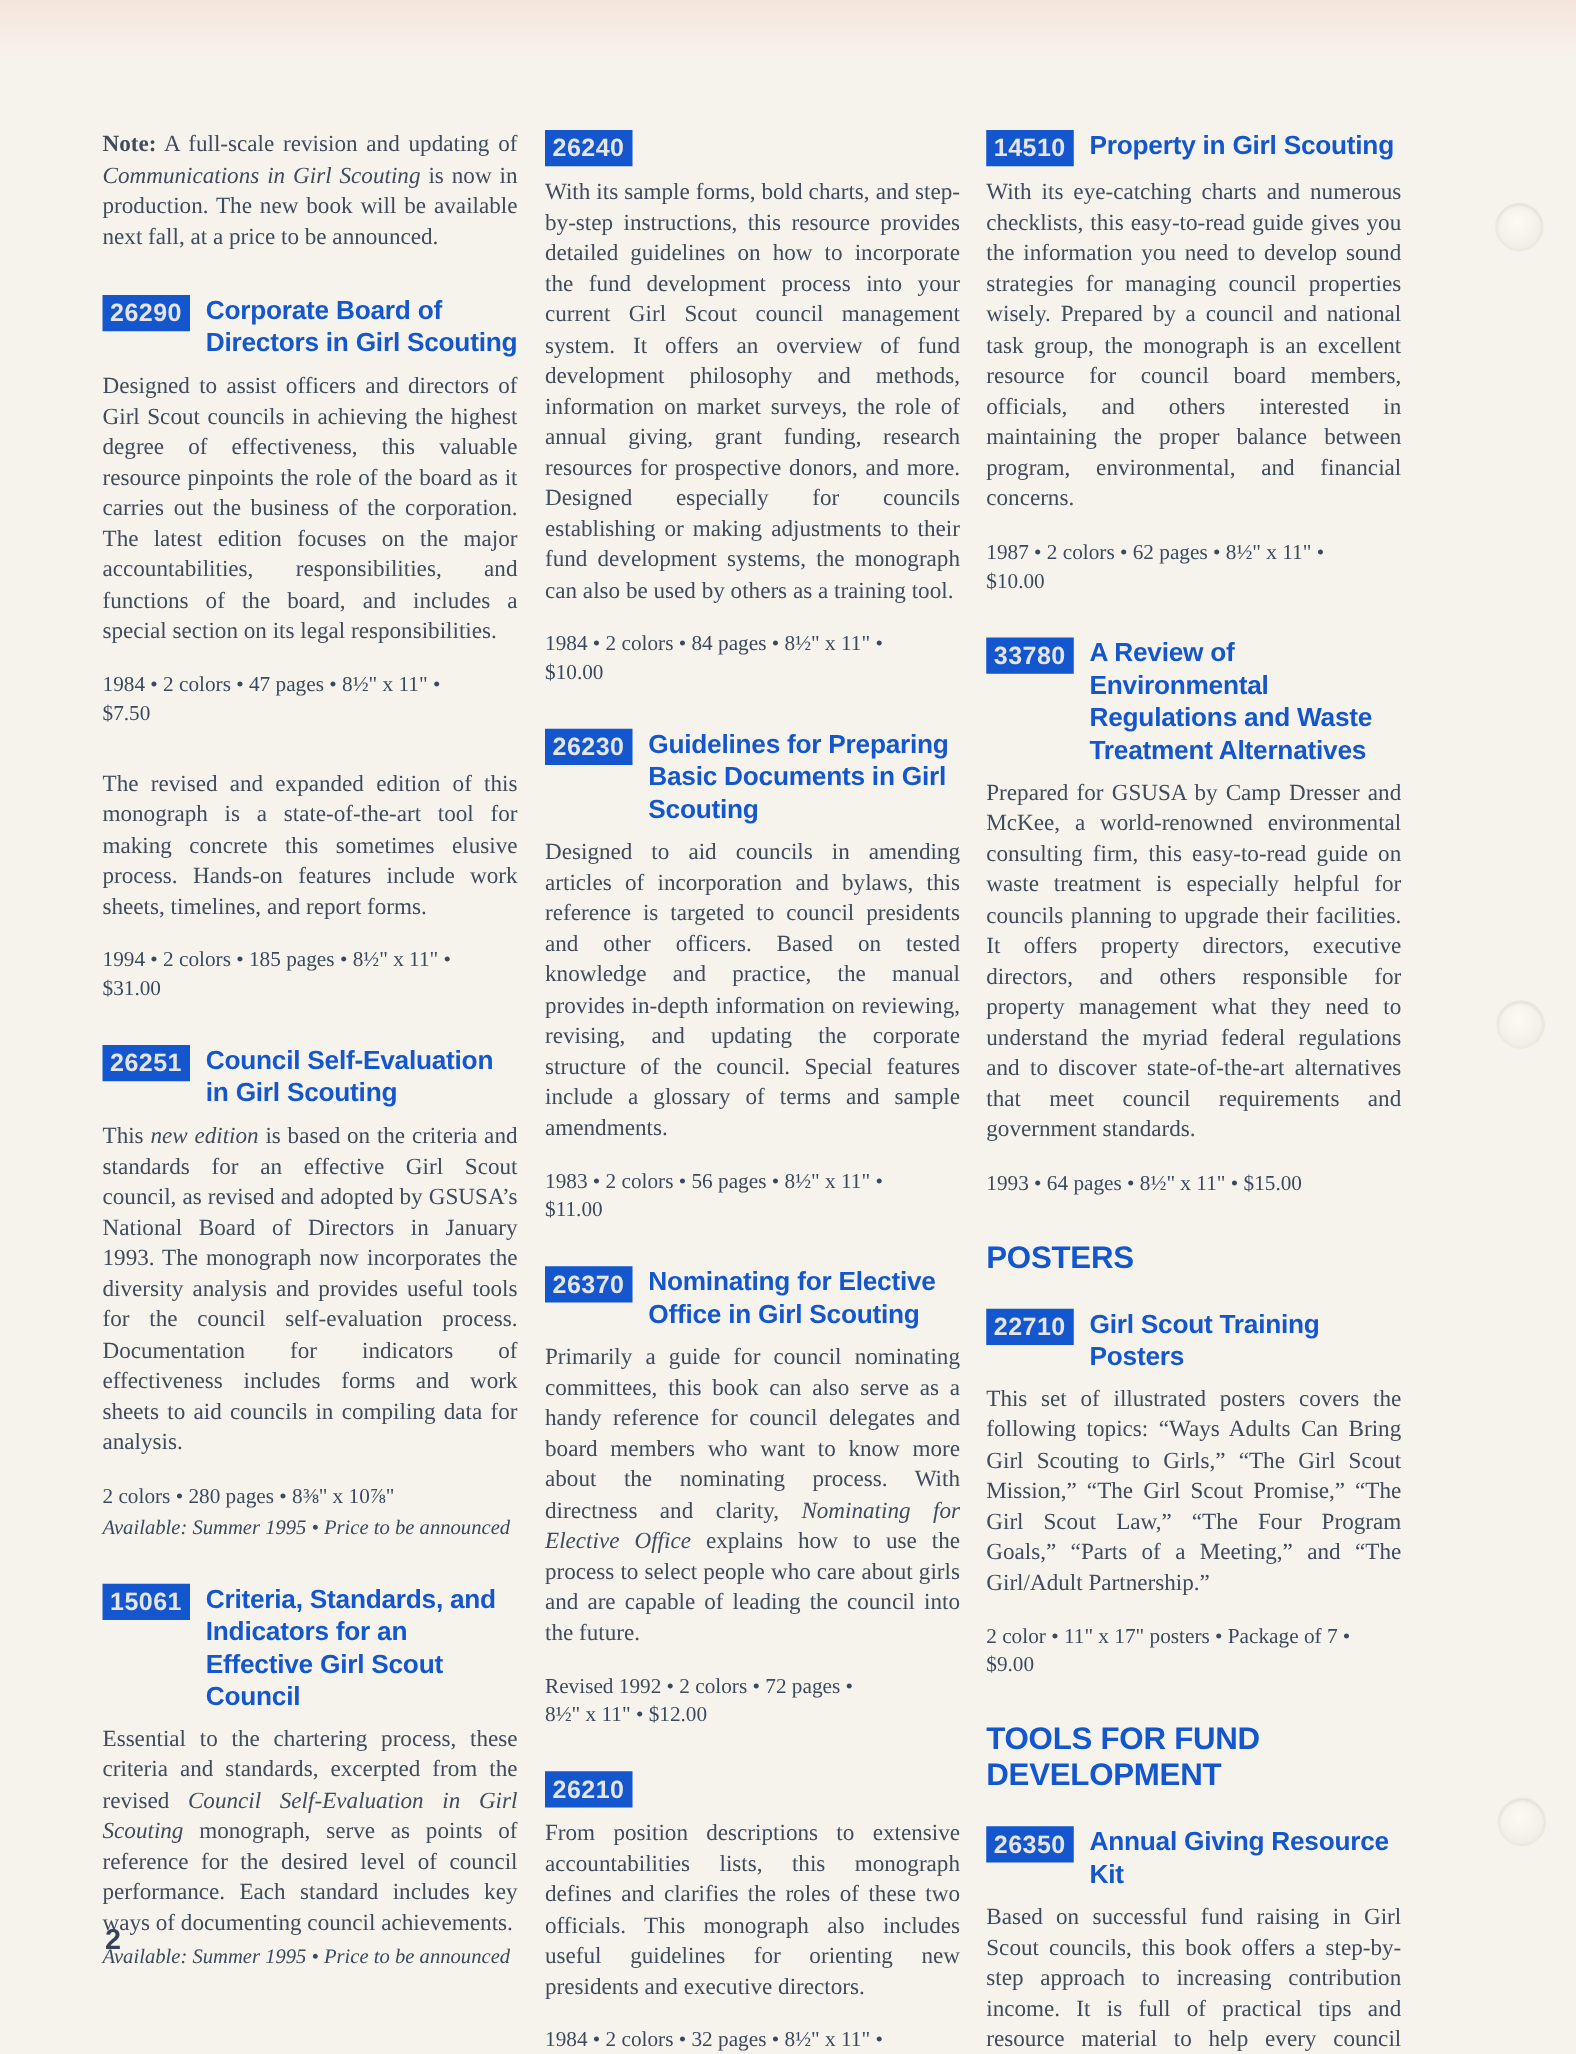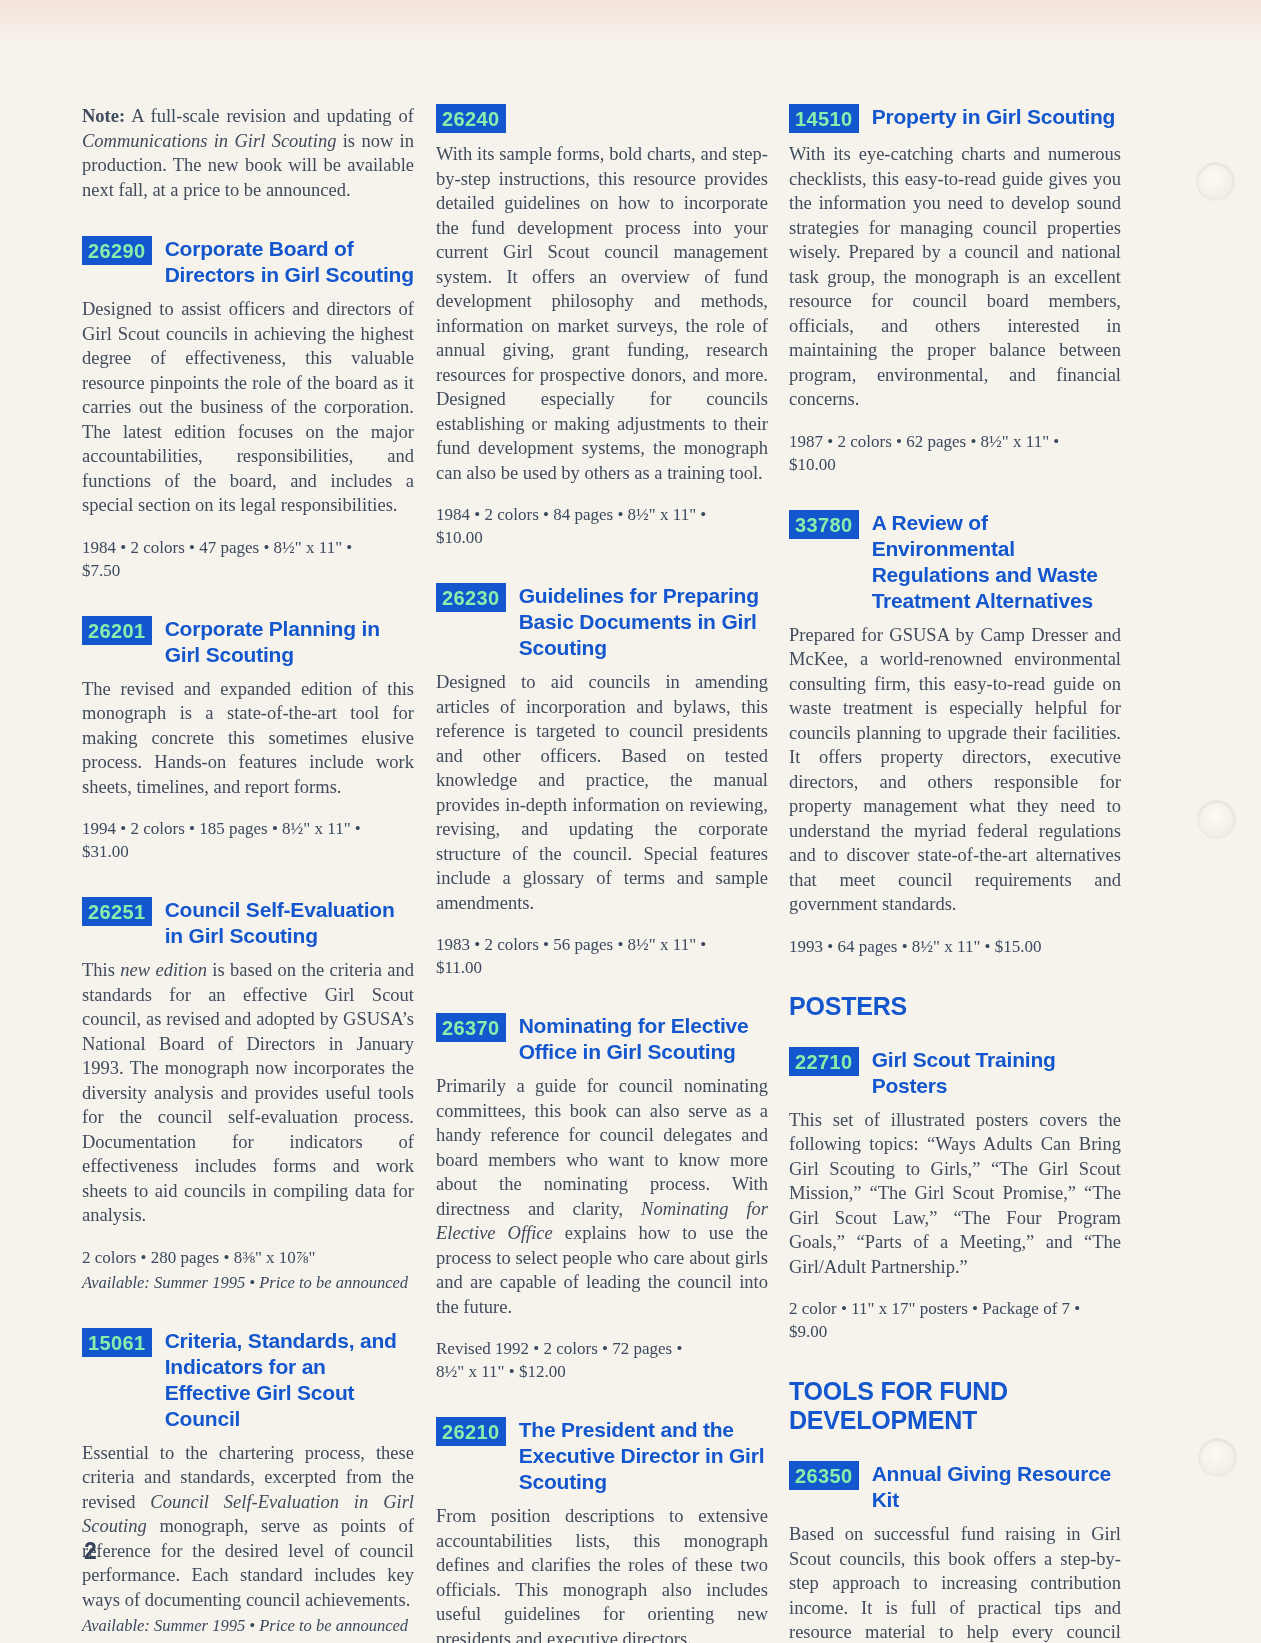--- a/index.html
+++ b/index.html
@@ -24,21 +24,21 @@
   #col-1{left:436px}
   #col-2{left:789px}
 
   .note{font-size:18.5px;line-height:24.5px;color:var(--ink);text-align:justify;margin:0 0 34px}
   .note .b{font-weight:bold}
   .i{font-style:italic}
 
   .product{margin-bottom:34px}
   .product-header{display:flex;gap:13px;align-items:flex-start;margin-bottom:9px}
   .code-badge{
-    flex:0 0 auto;background:var(--blue);color:#86efac;
+    flex:0 0 auto;background:var(--blue);color:#e5e5e5;
     font-family:"Liberation Sans", sans-serif;font-weight:bold;
     font-size:20px;line-height:1;padding:5px 6px 4px;letter-spacing:0.4px;text-align:right;
   }
   .product-title{
     flex:1;margin:0;font-family:"Liberation Sans", sans-serif;font-weight:bold;
     font-size:21px;line-height:26px;color:var(--blue);letter-spacing:-0.2px;
   }
   .product-body{margin:0;font-size:18.5px;line-height:24.5px;color:var(--ink);text-align:justify}
   .product-meta{margin:18px 0 0;font-size:17px;line-height:23px;color:var(--ink2)}
   .meta-line{display:block}
@@ -78,24 +78,20 @@
           <span class="code-badge">26290</span>
           <h3 class="product-title">Corporate Board of Directors in Girl Scouting</h3>
         </div>
         <p class="product-body"><span>Designed to assist officers and directors of Girl Scout councils in achieving the highest degree of effectiveness, this valuable resource pinpoints the role of the board as it carries out the business of the corporation. The latest edition focuses on the major accountabilities, responsibilities, and functions of the board, and includes a special section on its legal responsibilities.</span></p>
         <p class="product-meta">
           <span class="meta-line">1984 • 2 colors • 47 pages • 8½" x 11" •</span>
           <span class="meta-line">$7.50</span>
         </p>
       </div>
       <div class="product">
-        <div class="product-header">
-          <span class="code-badge">26201</span>
-          <h3 class="product-title">Corporate Planning in Girl Scouting</h3>
-        </div>
         <p class="product-body"><span>The revised and expanded edition of this monograph is a state-of-the-art tool for making concrete this sometimes elusive process. Hands-on features include work sheets, timelines, and report forms.</span></p>
         <p class="product-meta">
           <span class="meta-line">1994 • 2 colors • 185 pages • 8½" x 11" •</span>
           <span class="meta-line">$31.00</span>
         </p>
       </div>
       <div class="product">
         <div class="product-header">
           <span class="code-badge">26251</span>
           <h3 class="product-title">Council Self-Evaluation in Girl Scouting</h3>
@@ -144,21 +140,20 @@
         </div>
         <p class="product-body"><span>Primarily a guide for council nominating committees, this book can also serve as a handy reference for council delegates and board members who want to know more about the nominating process. With directness and clarity, </span><span class="i">Nominating for Elective Office</span><span> explains how to use the process to select people who care about girls and are capable of leading the council into the future.</span></p>
         <p class="product-meta">
           <span class="meta-line">Revised 1992 • 2 colors • 72 pages •</span>
           <span class="meta-line">8½" x 11" • $12.00</span>
         </p>
       </div>
       <div class="product">
         <div class="product-header">
           <span class="code-badge">26210</span>
-          <h3 class="product-title">The President and the Executive Director in Girl Scouting</h3>
         </div>
         <p class="product-body"><span>From position descriptions to extensive accountabilities lists, this monograph defines and clarifies the roles of these two officials. This monograph also includes useful guidelines for orienting new presidents and executive directors.</span></p>
         <p class="product-meta">
           <span class="meta-line">1984 • 2 colors • 32 pages • 8½" x 11" •</span>
         </p>
       </div>
     </div>
   <div class="col" id="col-2">
       <div class="product">
         <div class="product-header">

